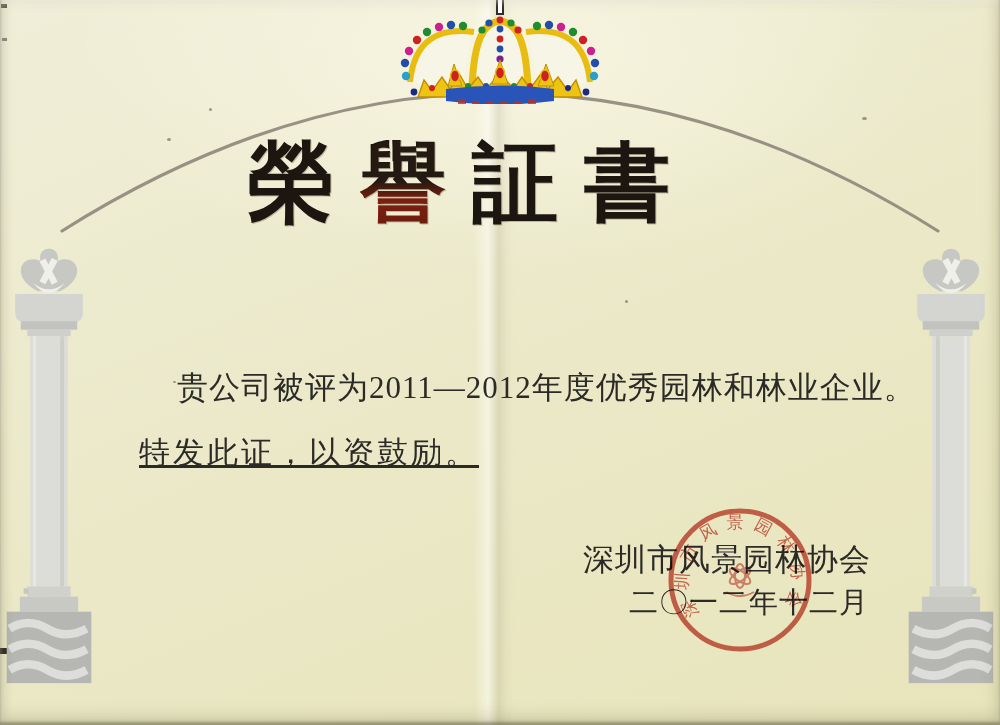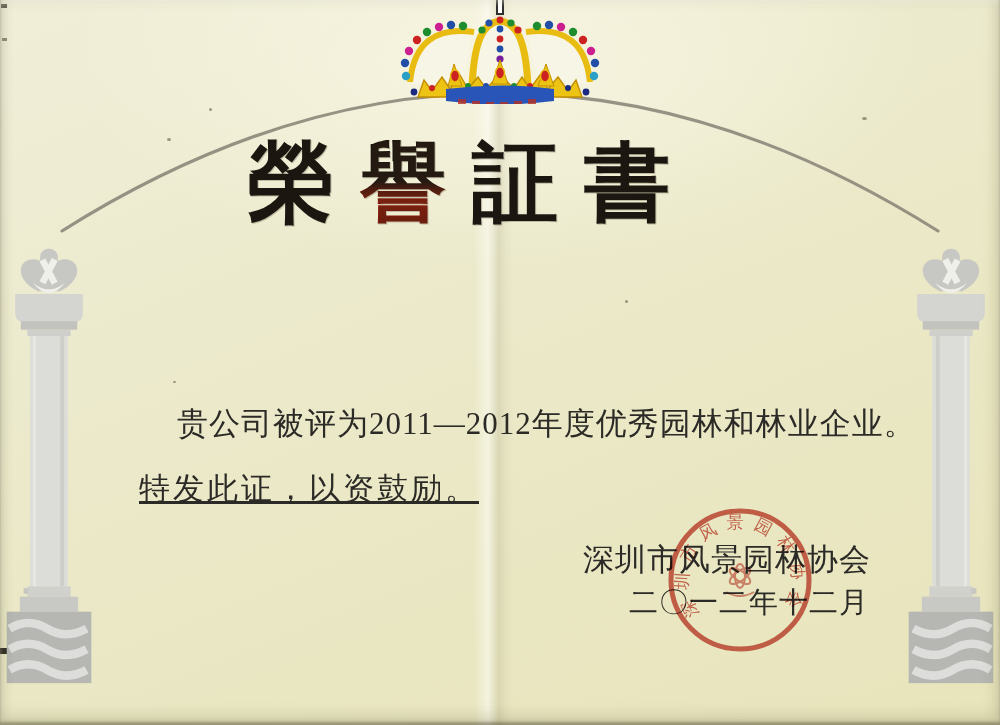--- a/index.html
+++ b/index.html
@@ -34,21 +34,21 @@
   .title{
     position:absolute;top:140px;left:0;width:918px;text-align:center;z-index:10;
     font-size:86px;font-weight:700;color:#1c1611;letter-spacing:0;line-height:1;
   }
   .title .tch{display:inline-block;margin:0 13px;text-shadow:1px 1px 0 rgba(60,40,20,.25);}
   .title .tch-accent{
     background:linear-gradient(180deg,#1c1611 48%,#55190e 58%,#8f1f0f 72%,#7a1a0c 100%);
     -webkit-background-clip:text;background-clip:text;
     -webkit-text-fill-color:transparent;color:#4a1a10;
   }
-  .bodyline{position:absolute;z-index:10;color:#2b2a26;white-space:nowrap;margin-top:36px;}
+  .bodyline{position:absolute;z-index:10;color:#2b2a26;white-space:nowrap;}
   .line1{left:177px;top:367px;font-size:31px;letter-spacing:1px;}
   .line2{left:139px;top:432px;font-size:31px;letter-spacing:3px;text-decoration:underline;}
   .issuer{position:absolute;left:583px;top:539px;font-size:31px;letter-spacing:1px;color:#2b2a26;z-index:10;white-space:nowrap;}
   .issue-date{position:absolute;left:629px;top:583px;font-size:29px;letter-spacing:1px;color:#2b2a26;z-index:10;white-space:nowrap;}
   .seal{position:absolute;left:664px;top:504px;z-index:20;mix-blend-mode:multiply;opacity:.82;}
 </style>
 </head>
 <body>
 
 <div class="scan">

